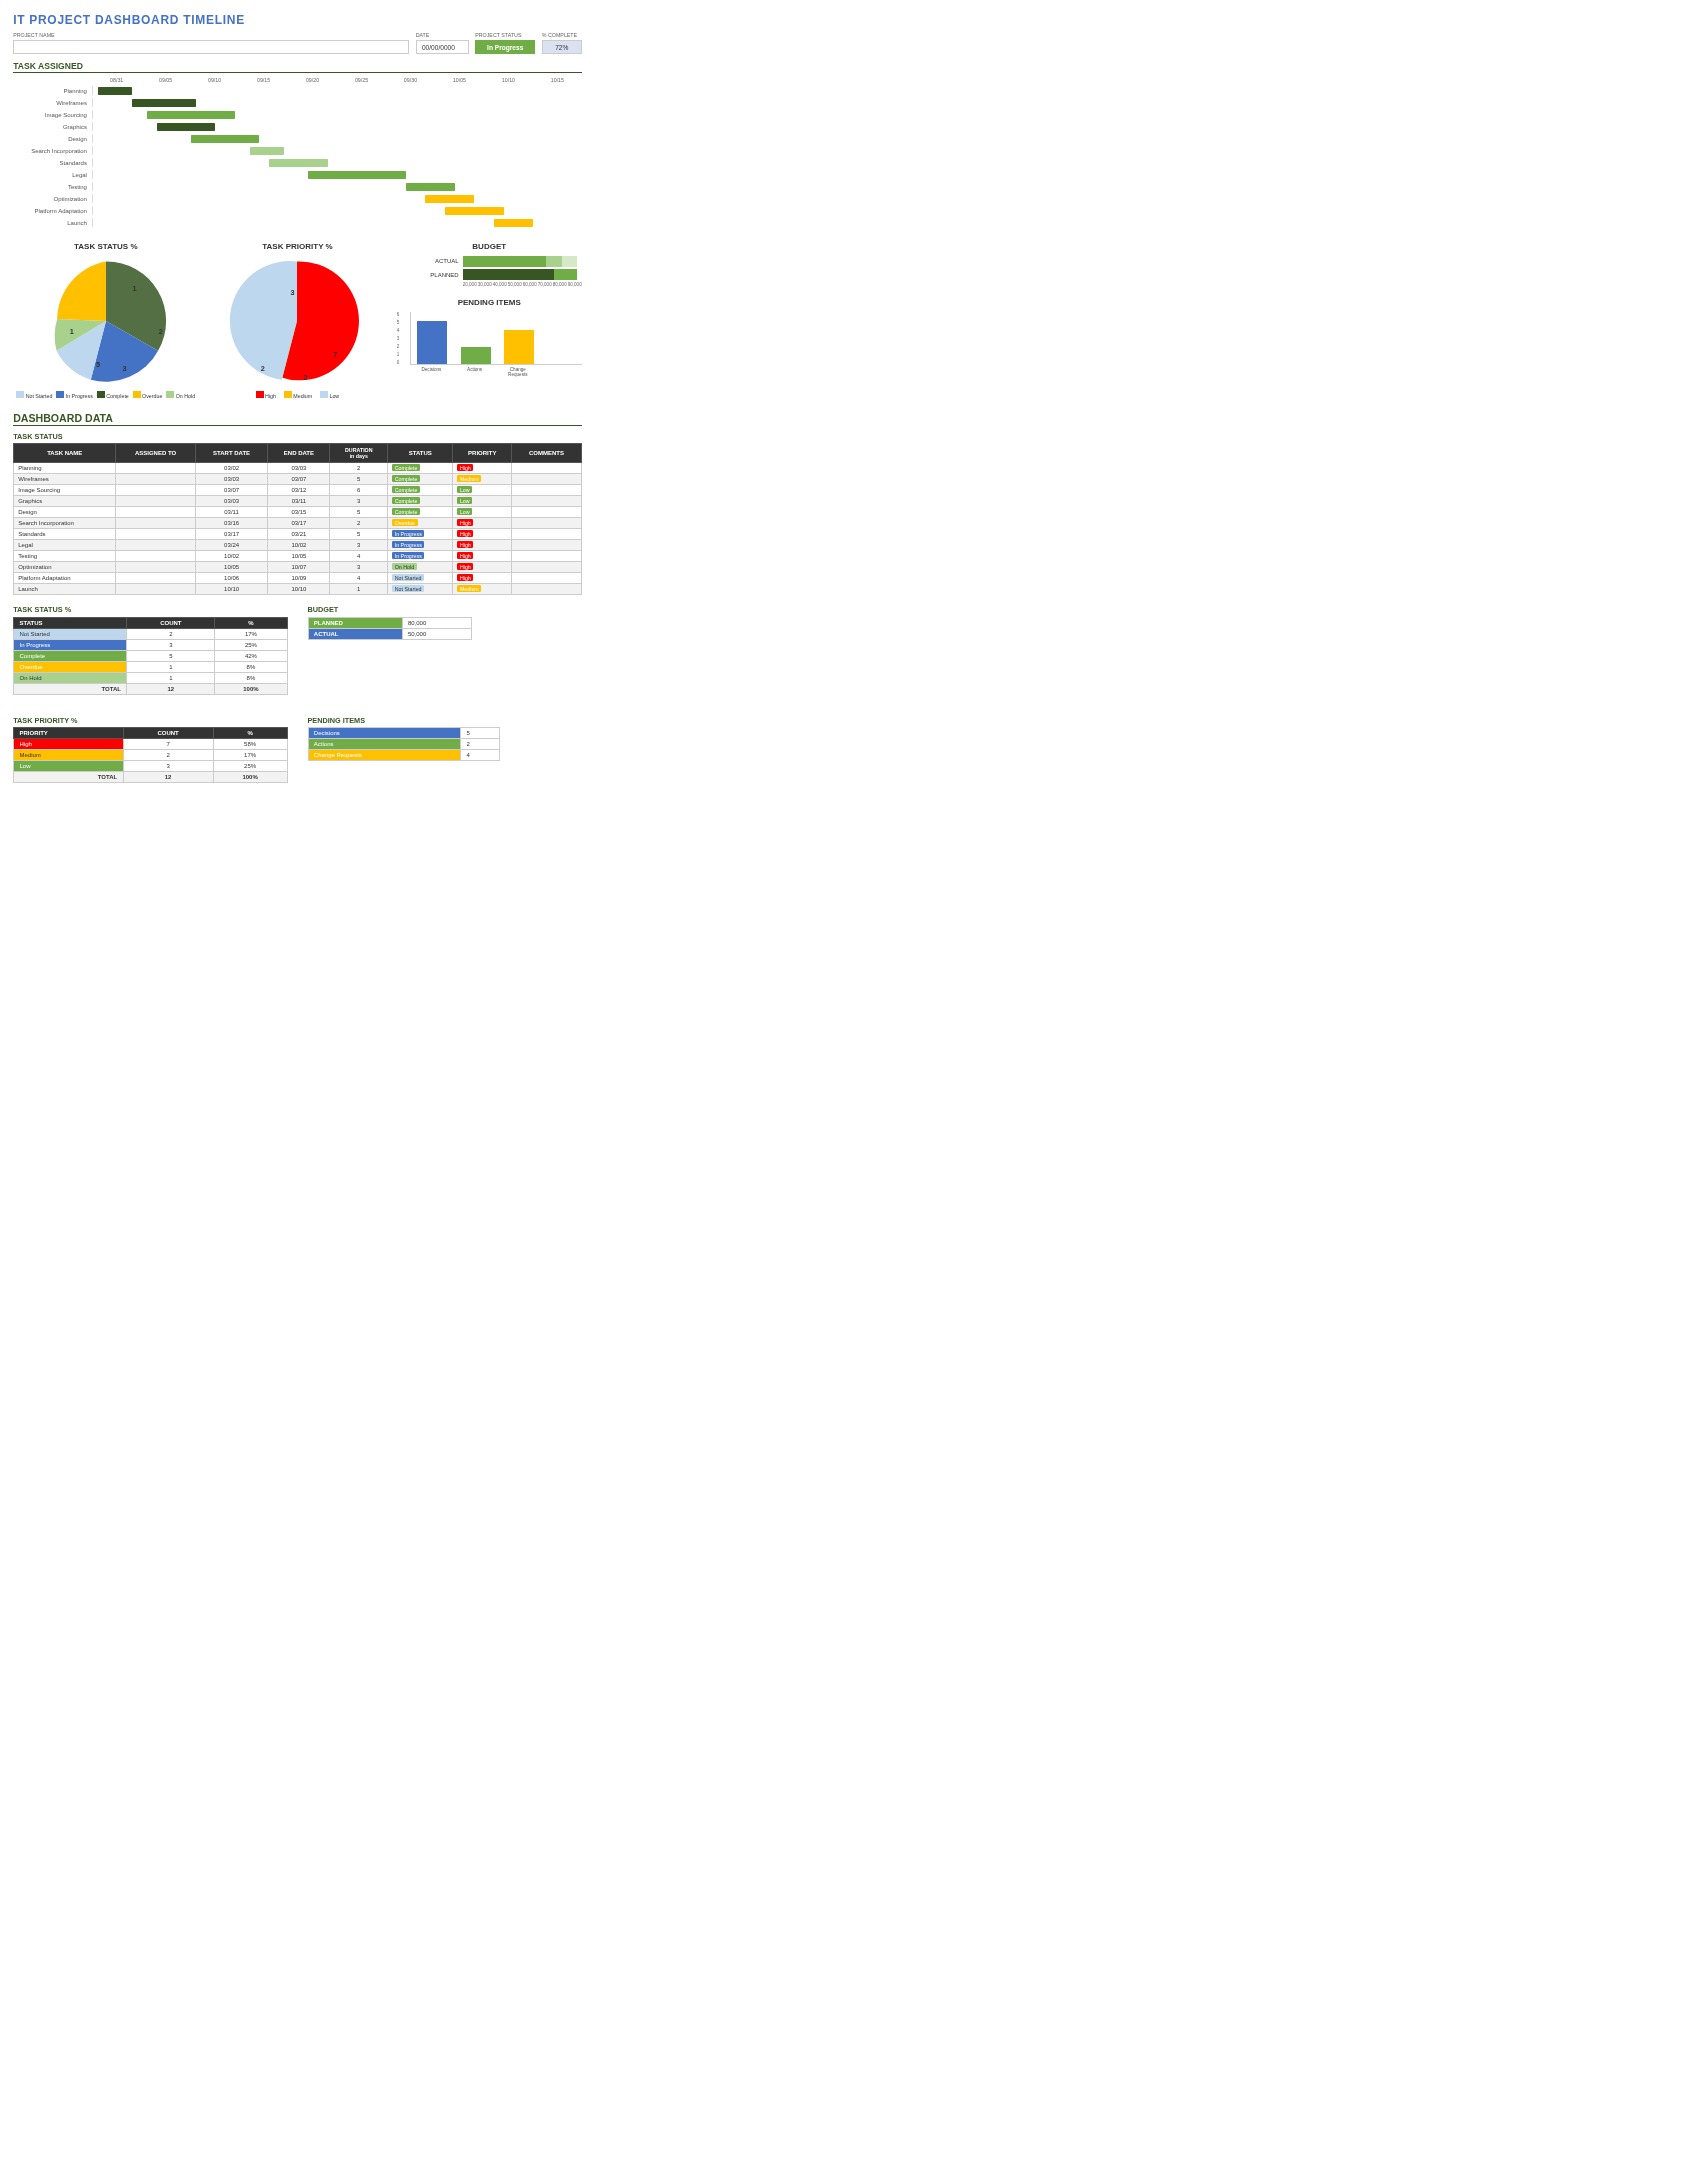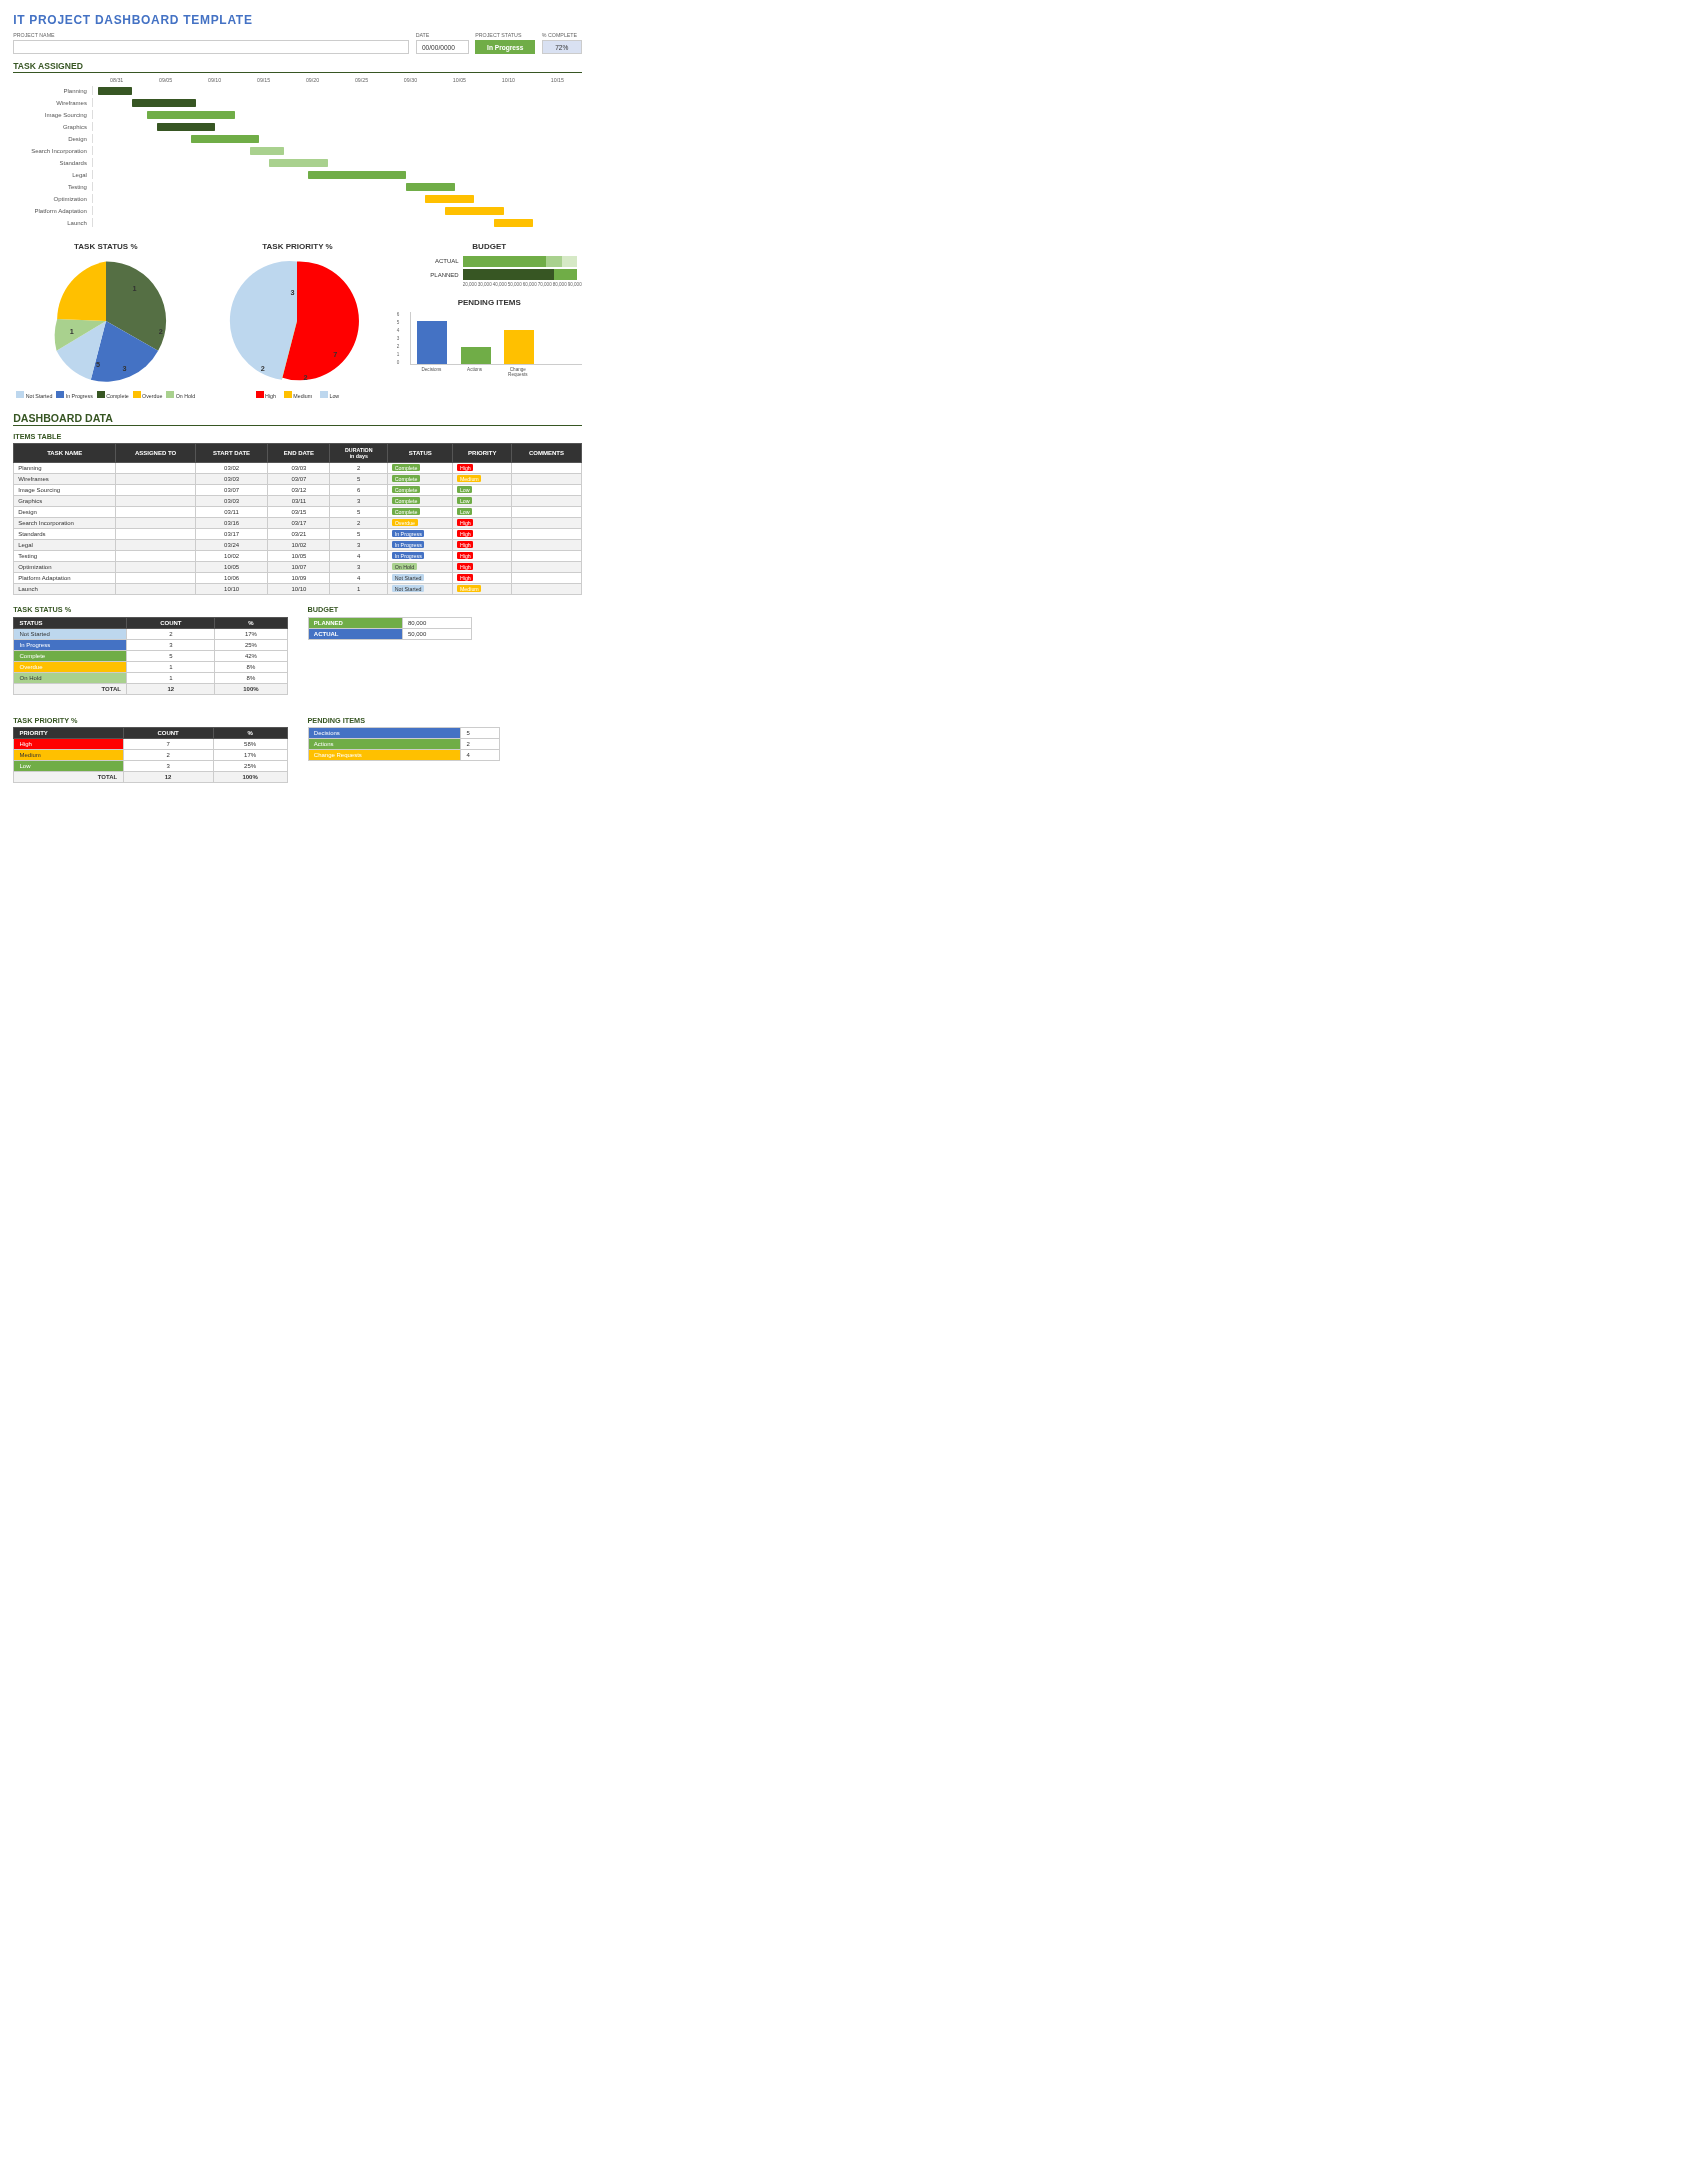--- a/index.html
+++ b/index.html
@@ -39,21 +39,21 @@
     .cell-low { background: #70ad47; color: white; }
     .budget-planned { background: #70ad47; color: white; font-weight: bold; }
     .budget-actual { background: #4472c4; color: white; font-weight: bold; }
     .pending-decisions { background: #4472c4; color: white; }
     .pending-actions { background: #70ad47; color: white; }
     .pending-changes { background: #ffc000; color: white; }
   </style>
 </head>
 <body>
 
-<h1 class="main-title">IT PROJECT DASHBOARD TEMPLATE</h1>
+<h1 class="main-title">IT PROJECT DASHBOARD TIMELINE</h1>
 
 <div style="display:flex; align-items:flex-end; gap:6.6px; margin-bottom:6.6px;">
   <div style="flex:1;">
     <div style="font-size:5.3px;color:#666;margin-bottom:1.3px;">PROJECT NAME</div>
     <div style="border:0.7px solid #ccc; height:14.6px;"></div>
   </div>
   <div>
     <div style="font-size:5.3px;color:#666;margin-bottom:1.3px;">DATE</div>
     <div style="border:0.7px solid #ccc;padding:1.3px 5.3px;height:14.6px;display:flex;align-items:center;font-size:6.6px;min-width:53px;">00/00/0000</div>
   </div>
@@ -273,21 +273,21 @@
           <span style="width:30px;text-align:center;">Actions</span>
           <span style="width:30px;text-align:center;">Change Requests</span>
         </div>
       </div>
     </div>
   </div>
 </div>
 
 <div style="font-size:10.6px;font-weight:bold;color:#375623;text-transform:uppercase;margin-bottom:5.3px;border-bottom:1.3px solid #375623;padding-bottom:1.3px;">DASHBOARD DATA</div>
 
-<div style="font-size:7.3px;font-weight:bold;color:#375623;margin-bottom:2.6px;">ITEMS TABLE</div>
+<div style="font-size:7.3px;font-weight:bold;color:#375623;margin-bottom:2.6px;">TASK STATUS</div>
 
 <table class="task-table">
   <thead>
     <tr>
       <th>TASK NAME</th>
       <th>ASSIGNED TO</th>
       <th>START DATE</th>
       <th>END DATE</th>
       <th style="font-size:5.3px;">DURATION<br>in days</th>
       <th>STATUS</th>

